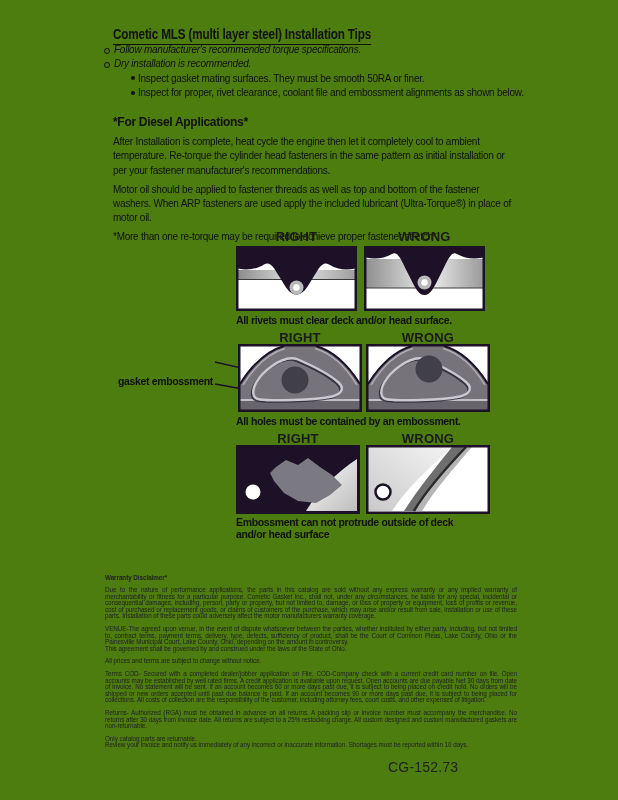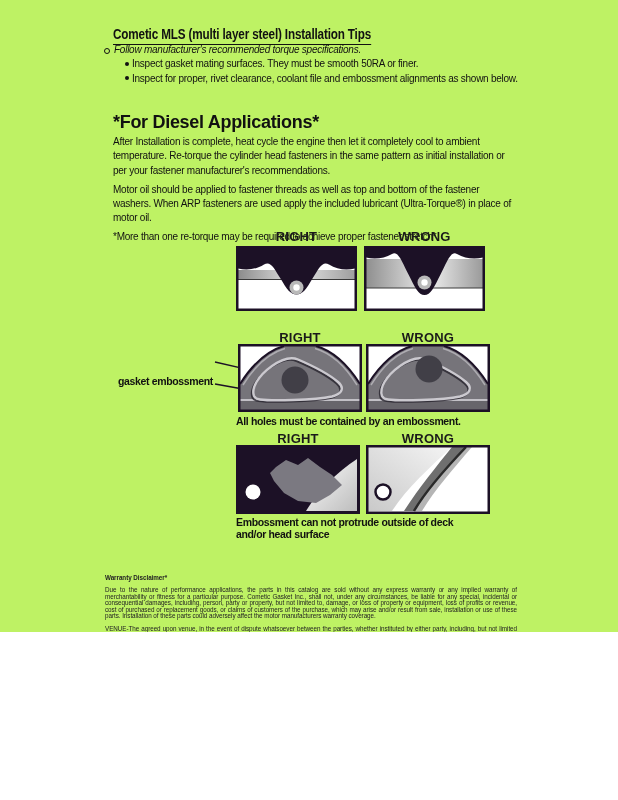--- a/index.html
+++ b/index.html
@@ -1,34 +1,34 @@
 <!DOCTYPE html>
 <html><head>
 <meta charset="utf-8">
 <style>
   html,body{margin:0;padding:0;background:#fff;}
-  .page{position:relative;width:618px;height:632px;background:#bef264;overflow:hidden;
+  .page{position:relative;width:618px;height:800px;background:#4d7c0f;overflow:hidden;
         font-family:"Liberation Sans",sans-serif;color:#111;}
   
   .title{position:absolute;left:113px;top:25px;font-size:15px;font-weight:bold;
          letter-spacing:-0.2px;white-space:nowrap;border-bottom:1.6px solid #111;
          padding-bottom:2px;transform:scaleX(0.78);transform-origin:0 0;}
   
   .bullets{position:absolute;left:104px;top:43px;width:430px;font-size:10px;
            letter-spacing:-0.25px;line-height:14.3px;}
   .b-row{display:flex;font-style:italic;}
   .b-marker{width:4px;height:4px;border:1px solid #111;border-radius:50%;
             margin:4.8px 4px 0 0;flex:none;}
-  .sb-row{display:flex;margin-left:21px;}
+  .sb-row{display:flex;margin-left:27px;}
   .sb-marker{width:4px;height:4px;background:#111;border-radius:50%;
              margin:4.8px 3px 0 0;flex:none;}
   
   .diesel{position:absolute;left:113px;top:115px;width:402px;font-size:10px;
           letter-spacing:-0.25px;line-height:14.2px;}
-  .diesel h2{font-size:18px;letter-spacing:-0.3px;margin:0 0 6px 0;}
+  .diesel h2{font-size:12px;letter-spacing:-0.3px;margin:0 0 6px 0;}
   .diesel p{margin:0 0 5px 0;}
   
   .dlabel{position:absolute;width:121px;text-align:center;font-size:13px;
           font-weight:bold;letter-spacing:0.2px;color:#1a1a1a;}
   .caption{position:absolute;font-size:10.5px;font-weight:bold;letter-spacing:-0.35px;}
   .sidelabel{position:absolute;text-align:right;font-size:10.5px;font-weight:bold;
              letter-spacing:-0.35px;line-height:10.5px;}
   .panel{position:absolute;}
   
   .legal{position:absolute;left:105px;top:575px;width:412px;font-size:6.3px;
@@ -43,20 +43,24 @@
 
 <div class="page">
 
   <div class="title">Cometic MLS (multi layer steel) Installation Tips</div>
 
   <div class="bullets">
     <div class="b-row">
       <span class="b-marker"></span>
       <span>Follow manufacturer's recommended torque specifications.</span>
     </div>
+    <div class="b-row">
+      <span class="b-marker"></span>
+      <span>Dry installation is recommended.</span>
+    </div>
     <div class="sb-row">
       <span class="sb-marker"></span>
       <span>Inspect gasket mating surfaces.  They must be smooth 50RA or finer.</span>
     </div>
     <div class="sb-row">
       <span class="sb-marker"></span>
       <span>Inspect for proper, rivet clearance, coolant file and embossment alignments as shown below.</span>
     </div>
   </div>
 
@@ -97,20 +101,21 @@
     </defs>
     <rect x="0" y="0" width="121" height="65" fill="#ffffff"></rect>
     <rect x="2" y="13" width="117" height="29" fill="url(#g1b)"></rect>
     <line x1="2" y1="42" x2="119" y2="42" stroke="#3a3a3a" stroke-width="1"></line>
     <path d="M2,2 H119 V11.5 C110,13.5 101,12.5 93,8 C86.5,4.5 83,16 76.5,28.5 C70,41.5 66.5,49 60.5,49 C54.5,49 51,41.5 44.5,28.5 C38,16 34.5,4.5 28,8 C20,12.5 11,13.5 2,11.5 Z" fill="#1c1126"></path>
     <circle cx="60.5" cy="36.5" r="7" fill="#b9b9b9"></circle>
     <circle cx="60.5" cy="36.5" r="3.2" fill="#ffffff"></circle>
     <rect x="1.25" y="1.25" width="118.5" height="62.5" fill="none" stroke="#1c1126" stroke-width="2.5"></rect>
   </svg>
 
+  <div class="caption" style="left:236px;top:314px;">All rivets must clear deck and/or head surface.</div>
 
   <div class="dlabel" style="left:238px;top:330px;width:124px;">RIGHT</div>
   <div class="dlabel" style="left:366px;top:330px;width:124px;">WRONG</div>
 
   <div class="sidelabel" style="left:100px;top:376px;width:113px;">gasket embossment</div>
 
   <svg class="panel" style="left:110px;top:340px;" width="260" height="62" viewBox="0 0 260 62">
     <line x1="105" y1="22" x2="180" y2="39" stroke="#1c1126" stroke-width="1.3"></line>
     <line x1="105" y1="44" x2="144" y2="51" stroke="#1c1126" stroke-width="1.3"></line>
   </svg>

